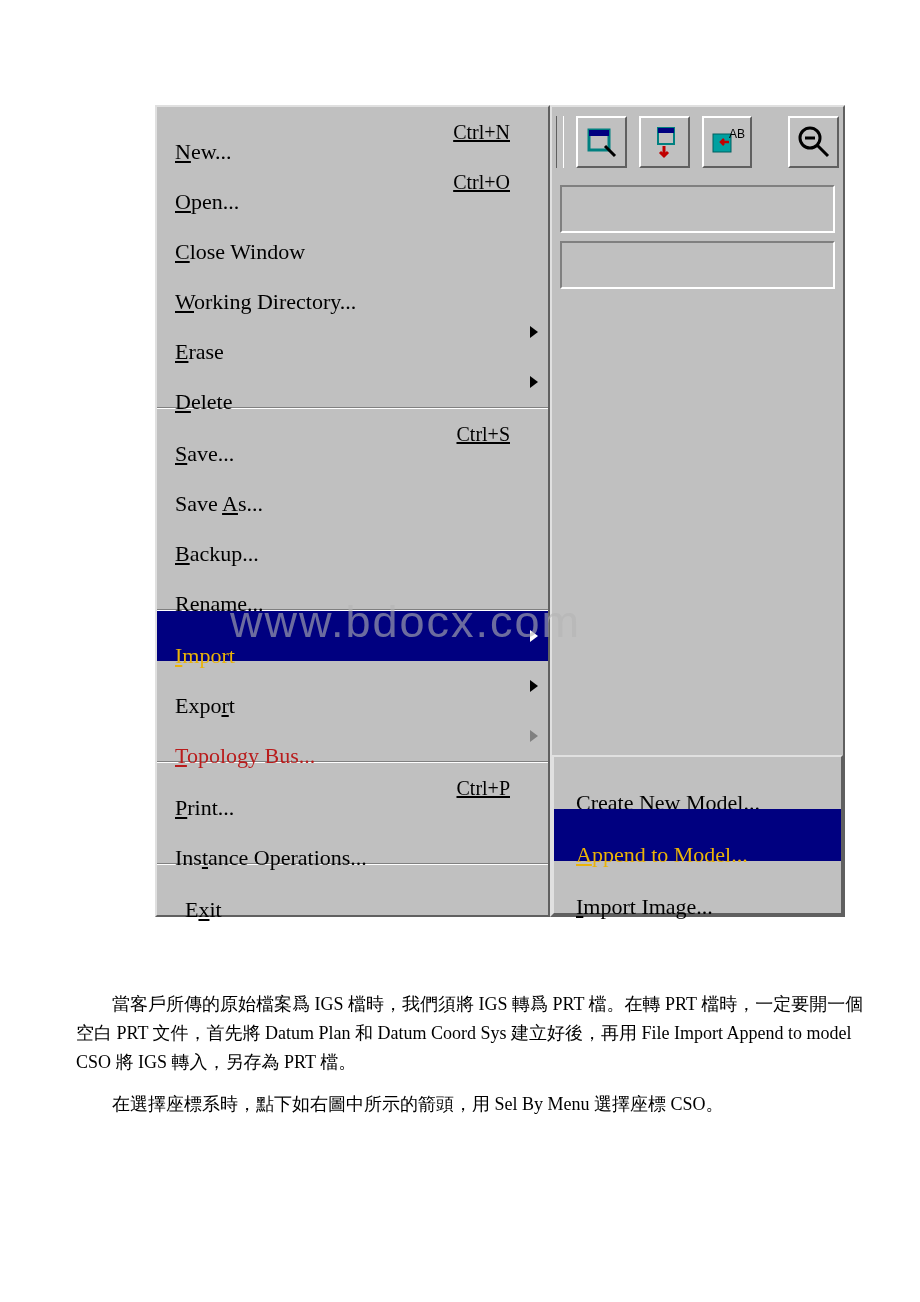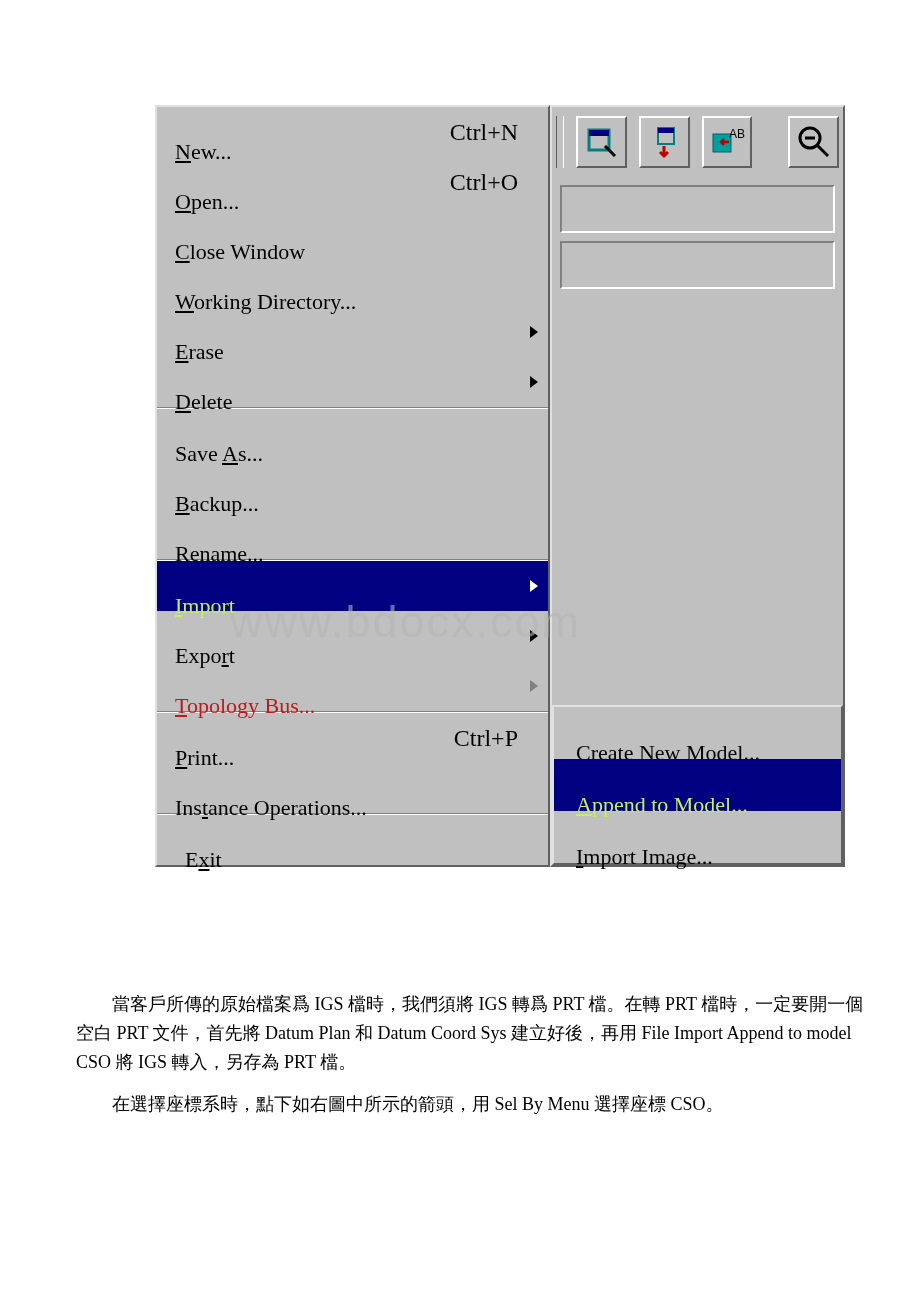--- a/index.html
+++ b/index.html
@@ -42,35 +42,36 @@
       display: flex;
       align-items: center;
       justify-content: space-between;
       padding: 10px 18px;
       cursor: default;
       position: relative;
       height: 50px;
     }
     .menu-item.highlighted {
       background: #000080;
-      color: #bef264;
+      color: #eab308;
     }
     .menu-item.disabled {
       color: #b91c1c;
     }
     .menu-label {
       display: inline-block;
       margin-top: 39px;
     }
     .menu-label .underline {
       text-decoration: underline;
     }
     .shortcut {
-      font-size: 24px;
-      margin-right: 12px;
+      font-size: 20px;
+      margin-right: 20px;
+      text-decoration: underline;
     }
     .submenu-arrow {
       position: absolute;
       right: 10px;
       width: 0;
       height: 0;
       border-top: 6px solid transparent;
       border-bottom: 6px solid transparent;
       border-left: 8px solid #000000;
     }
@@ -194,20 +195,24 @@
         <span class="submenu-arrow"></span>
       </div>
       <div class="menu-item">
         <span class="menu-label"><span></span><span class="underline">D</span><span>elete</span></span>
         <span class="submenu-arrow"></span>
       </div>
     </div>
 
     <div class="menu-section">
       <div class="menu-item">
+        <span class="menu-label"><span></span><span class="underline">S</span><span>ave...</span></span>
+        <span class="shortcut">Ctrl+S</span>
+      </div>
+      <div class="menu-item">
         <span class="menu-label"><span>Save </span><span class="underline">A</span><span>s...</span></span>
       </div>
       <div class="menu-item">
         <span class="menu-label"><span></span><span class="underline">B</span><span>ackup...</span></span>
       </div>
       <div class="menu-item">
         <span class="menu-label"><span>Rena</span><span class="underline">m</span><span>e...</span></span>
       </div>
     </div>
 

